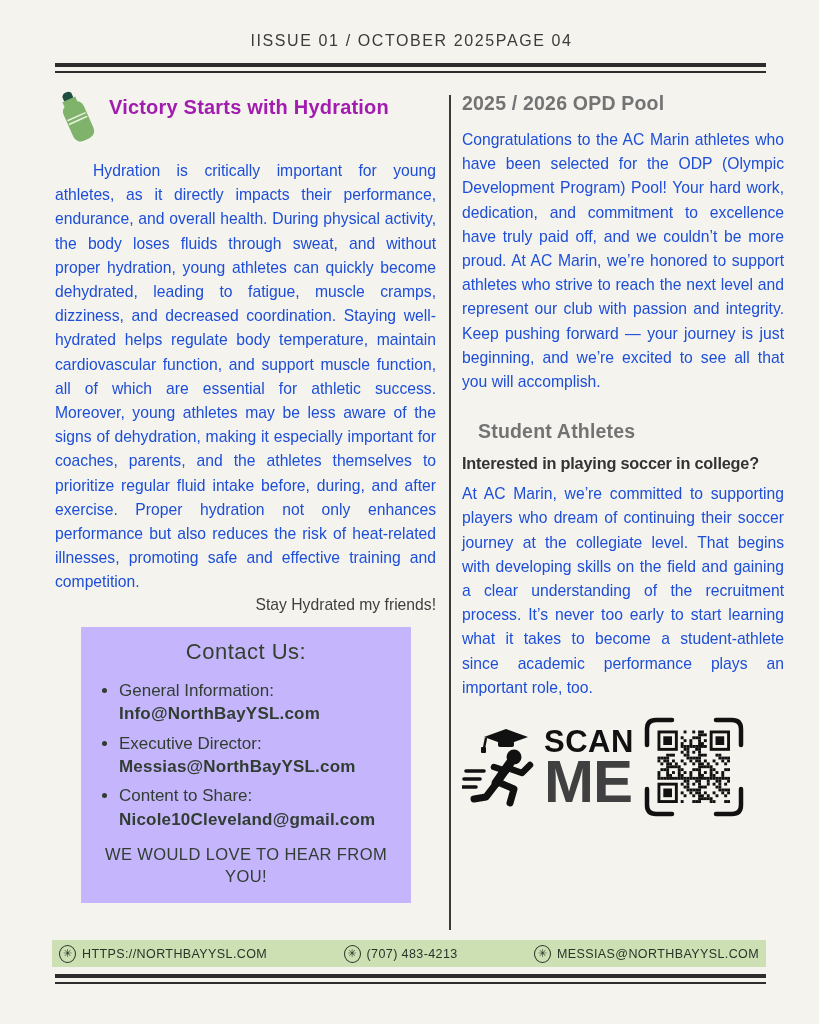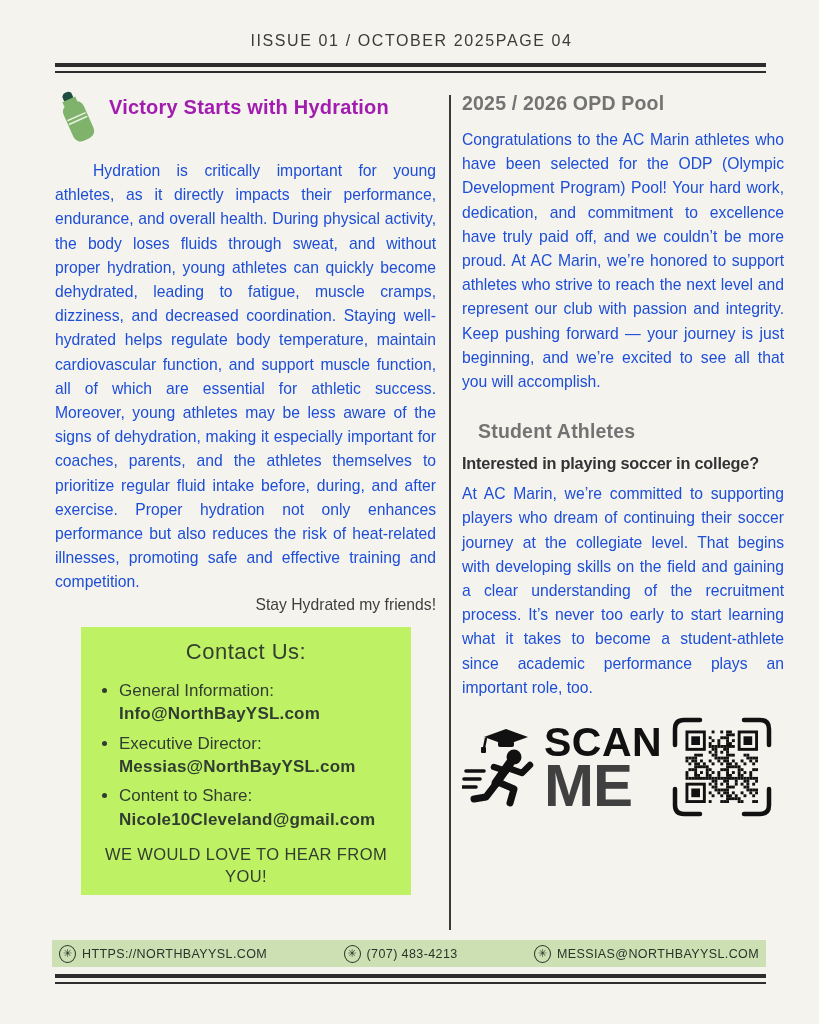--- a/index.html
+++ b/index.html
@@ -35,39 +35,39 @@
 
   p.body {
     margin-top:9px; font-size:15.7px; line-height:24.2px;
     text-align:justify; color:#1d4ed8;
   }
   p.indent { text-indent:38px; }
   .tagline { text-align:right; font-size:15.7px; margin-top:1px; color:#3e3e3e; }
 
   
   .contact-box {
-    margin:13px 25px 0 26px; background:#bef264; color:#313d31;
-    padding:12px 18px 8px 18px;
+    margin:13px 25px 0 26px; background:#c4b5fd; color:#313d31;
+    padding:12px 18px 16px 18px;
   }
   .contact-box h2 { text-align:center; font-size:22px; font-weight:normal; letter-spacing:0.5px; color:#34402f; }
   .contact-box ul { list-style:disc; margin:14px 0 0 20px; }
   .contact-box li { font-size:17px; line-height:1.38; margin-bottom:6px; }
   .contact-box .c-label { display:block; }
   .contact-box .c-value { display:block; font-weight:bold; letter-spacing:0.2px; }
   .contact-box .closing { margin-top:13px; text-align:center; font-size:16.5px; line-height:1.3; letter-spacing:0.4px; }
 
   
   h2.section-title { font-size:19.5px; font-weight:bold; color:#737373; letter-spacing:0.2px; }
   .opd-title { margin:2px 0 13px 0; }
   .student-title { margin:26px 0 11px 0; padding-left:16px; font-size:20px; }
   p.question { font-size:16.3px; font-weight:bold; color:#333; margin-bottom:2px; letter-spacing:-0.2px; }
 
   .scan-row { display:flex; align-items:center; margin-top:17px; gap:4px; }
   .scan-text { display:flex; flex-direction:column; align-items:flex-start; margin-right:6px; }
-  .scan-line1 { font-size:41px; font-weight:bold; color:#111; line-height:0.85; letter-spacing:0.5px; }
+  .scan-line1 { font-size:31px; font-weight:bold; color:#111; line-height:0.85; letter-spacing:0.5px; }
   .scan-line2 { font-size:60px; font-weight:bold; color:#404040; line-height:0.9; letter-spacing:-1px; }
 
   
   .footer-bar {
     position:absolute; left:52px; right:53px; top:940px; height:27px;
     background:#cde0b4; display:flex; align-items:center;
     justify-content:space-between; padding:0 7px;
   }
   .f-item { display:flex; align-items:center; gap:6px; font-size:12.5px; color:#28342a; letter-spacing:0.4px; white-space:nowrap; }
   .f-icon {

